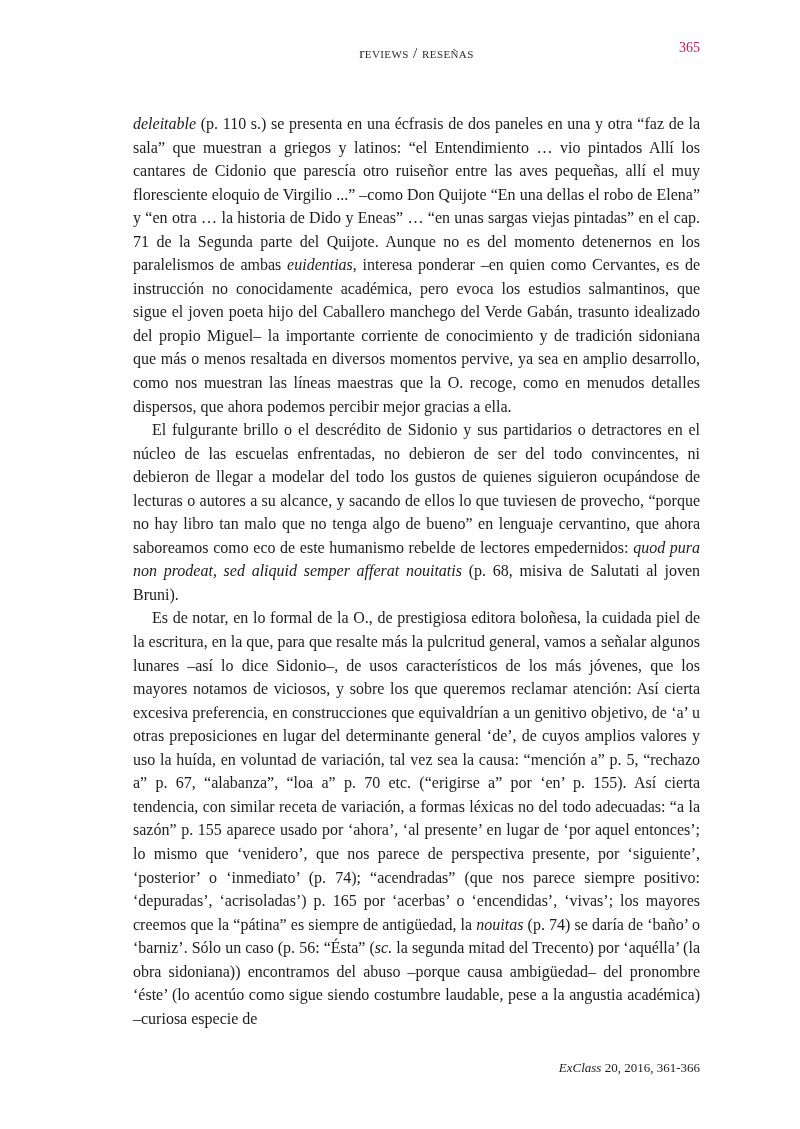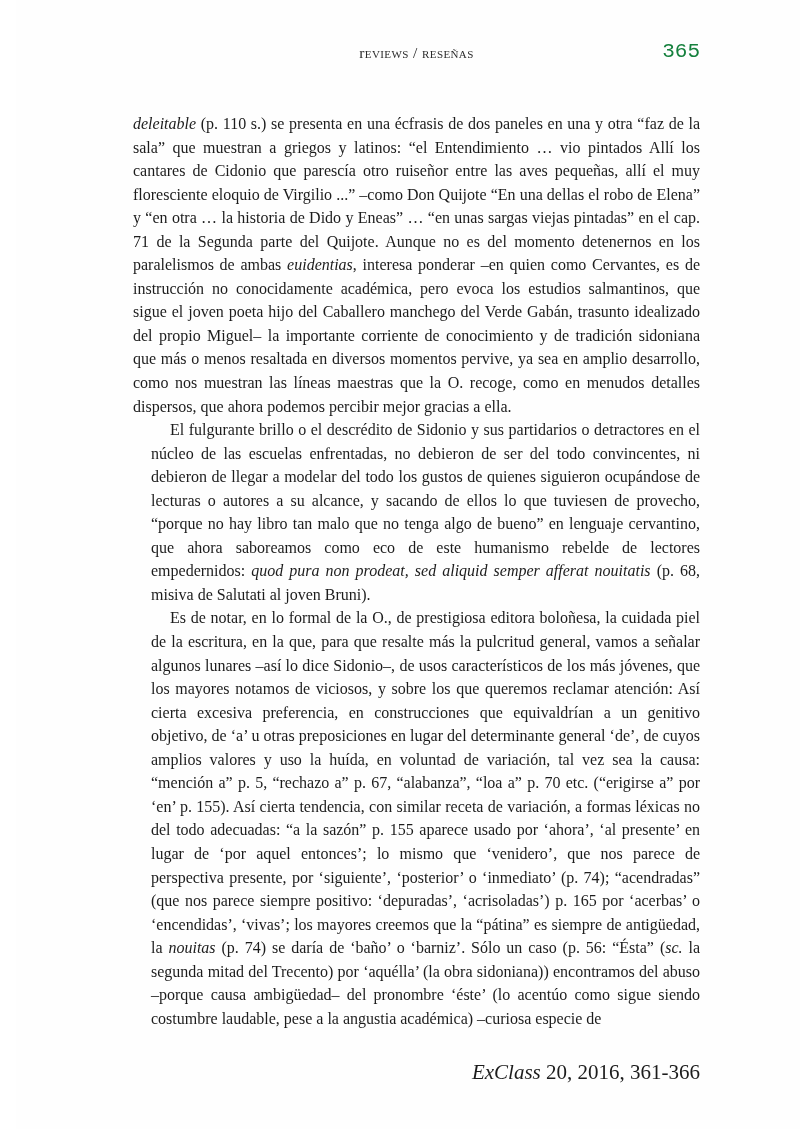--- a/index.html
+++ b/index.html
@@ -41,23 +41,22 @@
     letter-spacing: 0.4px;
     color: #2a2a2a;
     font-variant: small-caps;
     text-transform: lowercase;
   }
   .head-title::first-letter { font-variant: normal; }
   .head-folio {
     position: absolute;
     right: 0;
     top: -4px;
-    font-size: 21px;
-    color: #15803d;
-    font-family: Liberation Mono, monospace;
+    font-size: 14px;
+    color: #be185d;
   }
 
   
   .textblock {
     position: absolute;
     left: 117px;
     top: 112px;
     width: 567px;
     font-size: 16px;
     line-height: 23.55px;
@@ -66,34 +65,33 @@
     color: #1c1c1c;
     -webkit-font-smoothing: antialiased;
   }
   .textblock p {
     margin: 0;
     text-indent: 0;
     hyphens: none;
   }
   .textblock p.indent {
     text-indent: 19px;
-    margin-left: 18px;
   }
   em, .it {
     font-style: italic;
   }
 
   
   .footer {
     position: absolute;
     left: 117px;
     top: 1060px;
     width: 567px;
     text-align: right;
-    font-size: 21px;
+    font-size: 13px;
     color: #1c1c1c;
   }
   .footer .jrnl { font-style: italic; }
 </style>
 </head>
 <body>
 
 <div class="page">
 
   <div class="running-head">

